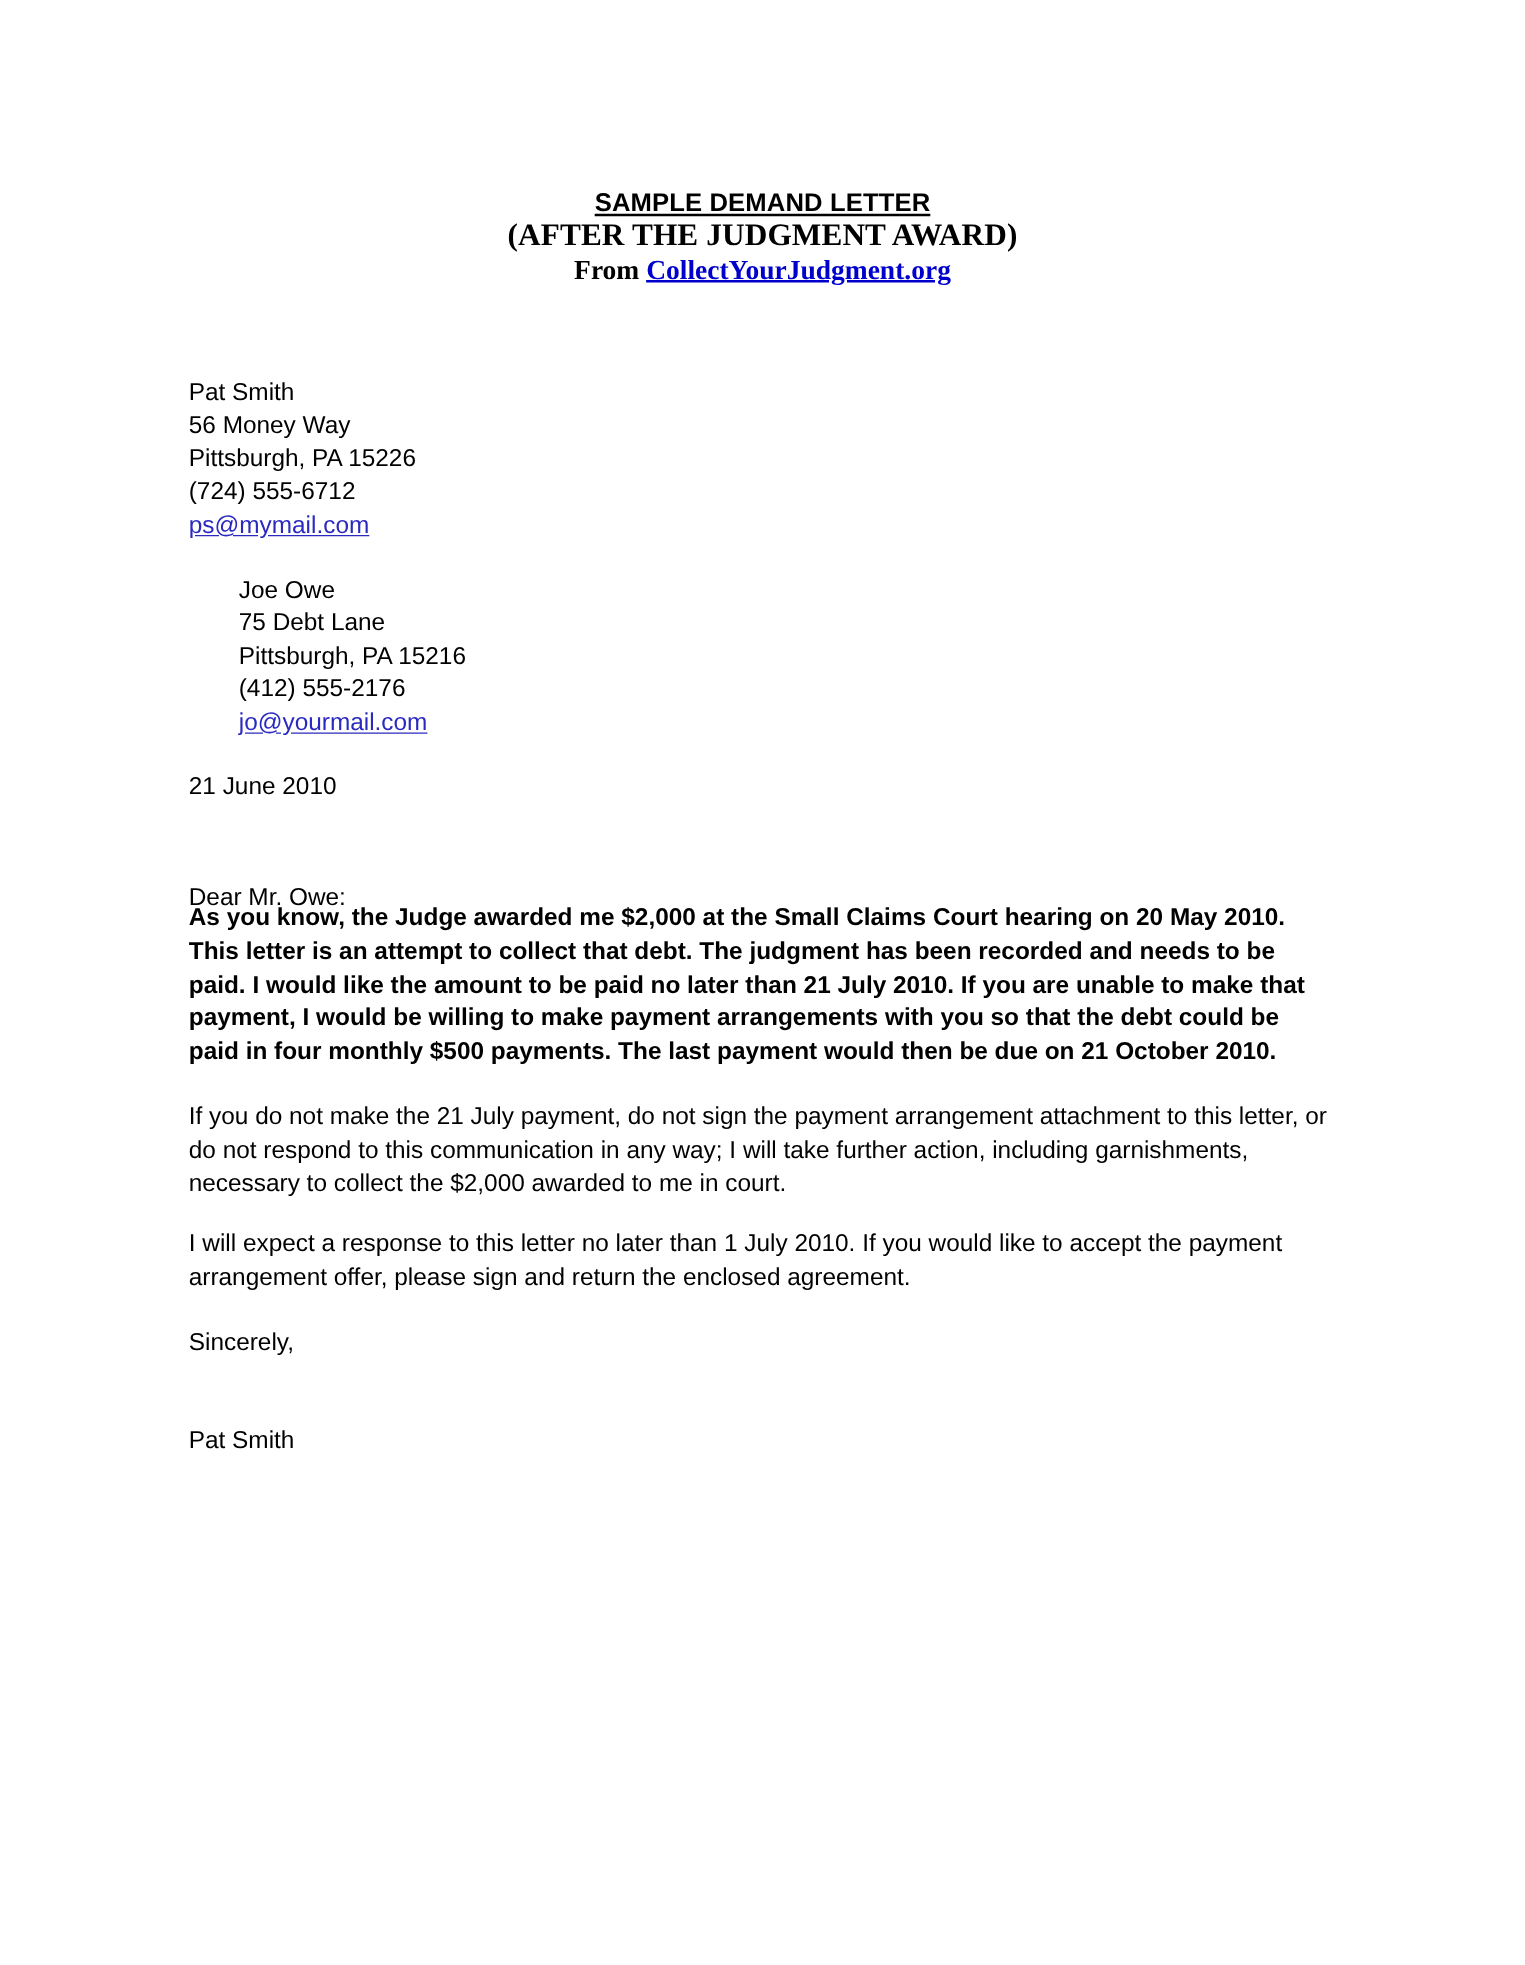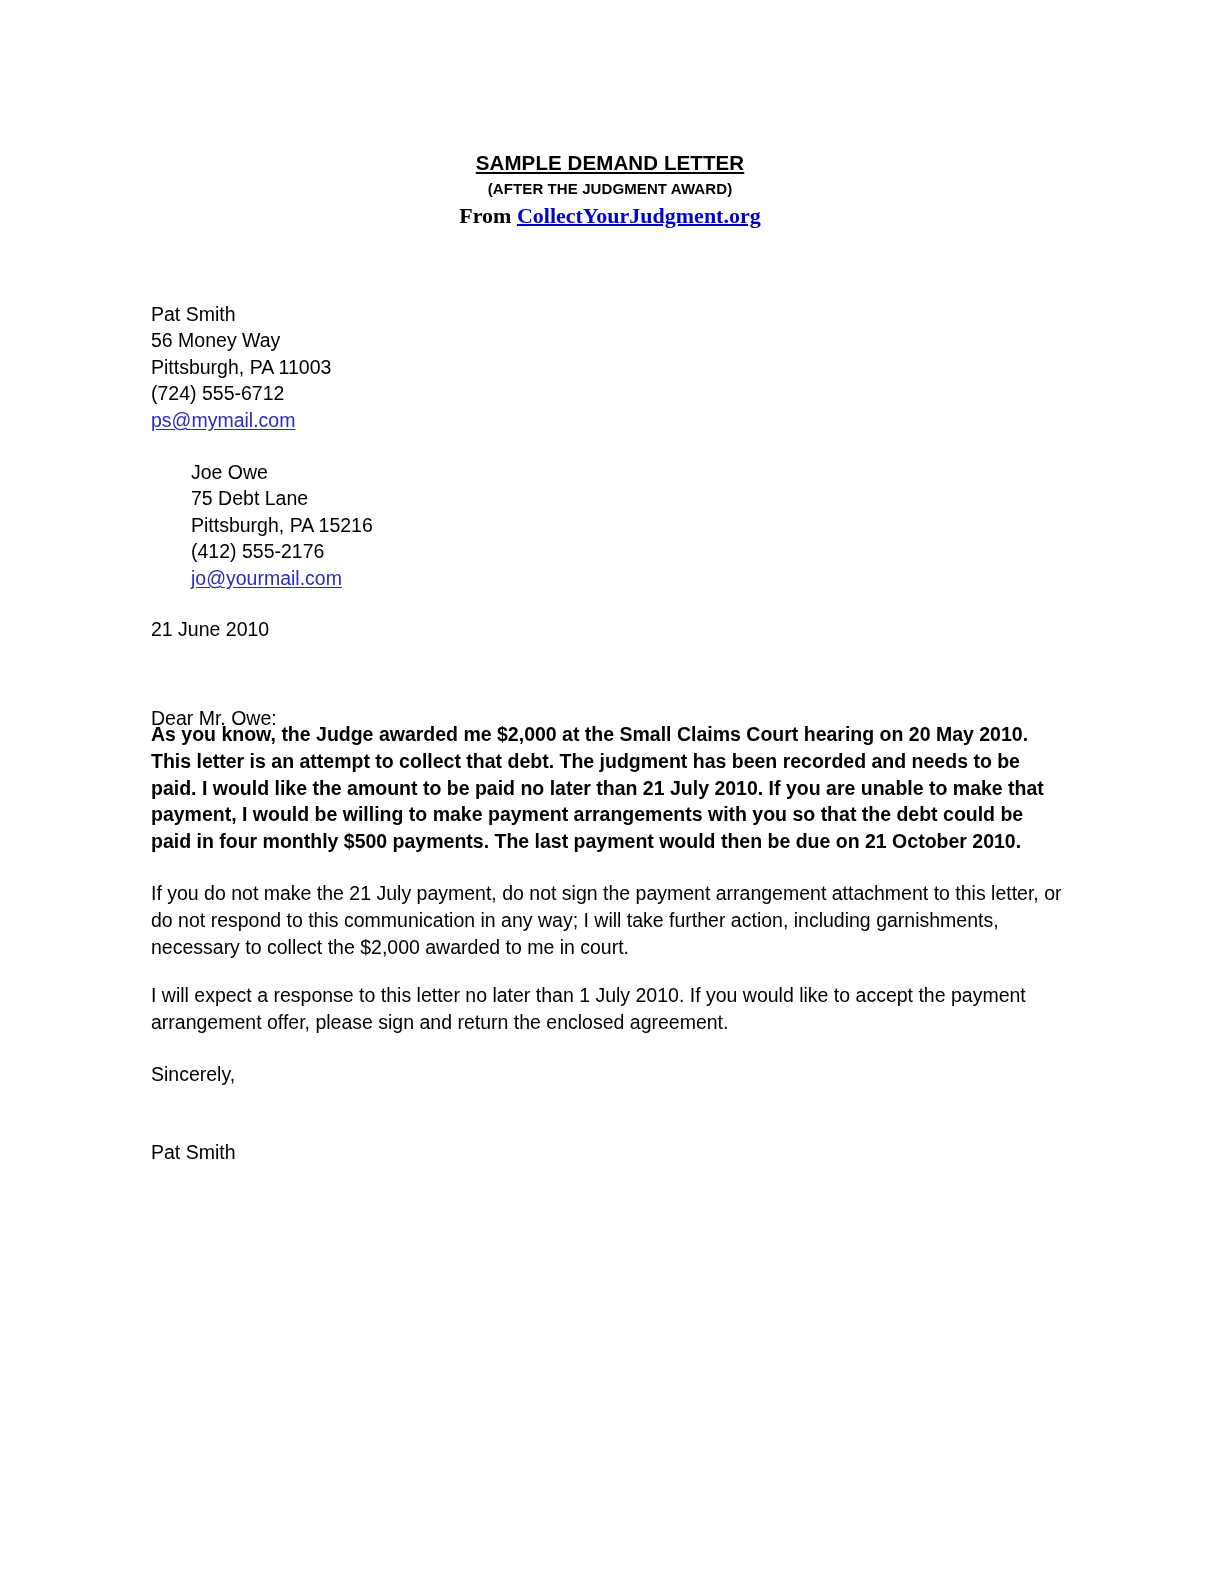--- a/index.html
+++ b/index.html
@@ -34,23 +34,23 @@
   .heading-line-1 {
     font-family: "Liberation Sans", sans-serif;
     font-weight: bold;
     font-size: 20.5px;
     letter-spacing: 0.1px;
     line-height: 26px;
     text-decoration: underline;
     text-underline-offset: 2px;
   }
   .heading-line-2 {
-    font-family: Liberation Sans, sans-serif;
+    font-family: Liberation Serif, serif;
     font-weight: bold;
-    font-size: 15px;
+    font-size: 25px;
     letter-spacing: 0.1px;
     line-height: 26px;
   }
   .heading-line-3 {
     font-family: "Liberation Serif", serif;
     font-weight: bold;
     font-size: 22px;
     line-height: 27px;
     color: #000000;
   }
@@ -130,21 +130,21 @@
     <div class="heading-line-1">SAMPLE DEMAND LETTER</div>
     <div class="heading-line-2">(AFTER THE JUDGMENT AWARD)</div>
     <div class="heading-line-3"><span>From </span><a class="site-link" href="#">CollectYourJudgment.org</a></div>
   </div>
 
   <div class="content">
 
     <div class="block" id="sender-block">
       <div class="addr-line">Pat Smith</div>
       <div class="addr-line">56 Money Way</div>
-      <div class="addr-line">Pittsburgh, PA 11003</div>
+      <div class="addr-line">Pittsburgh, PA 15226</div>
       <div class="addr-line">(724) 555-6712</div>
       <div class="addr-line"><a class="mail-link" href="#">ps@mymail.com</a></div>
     </div>
 
     <div class="block" id="recipient-block">
       <div class="addr-line">Joe Owe</div>
       <div class="addr-line">75 Debt Lane</div>
       <div class="addr-line">Pittsburgh, PA 15216</div>
       <div class="addr-line">(412) 555-2176</div>
       <div class="addr-line"><a class="mail-link" href="#">jo@yourmail.com</a></div>

